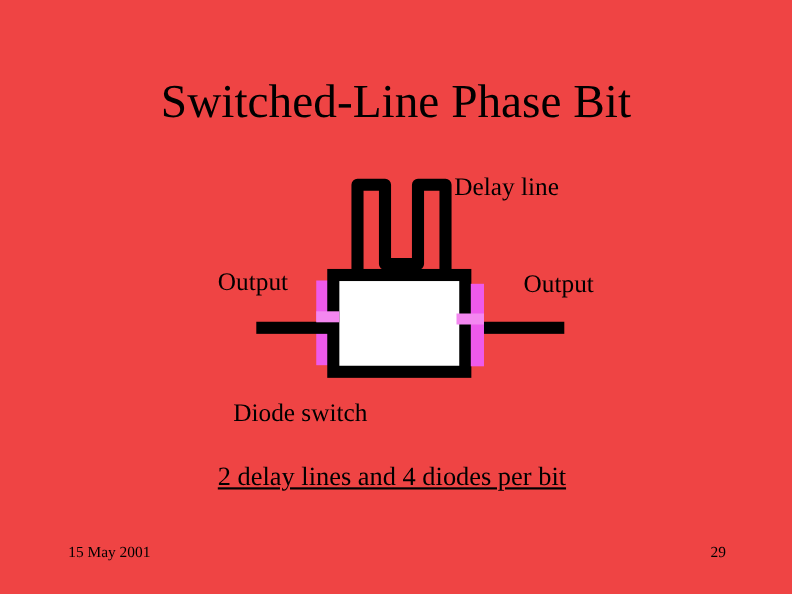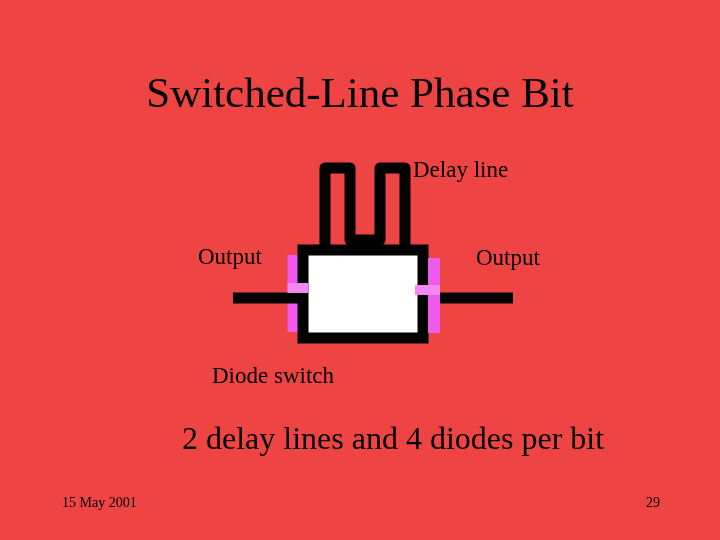--- a/index.html
+++ b/index.html
@@ -16,21 +16,21 @@
   #title {
     top: 71px; left: 0; width: 720px;
     font-size: 43px; text-align: center;
   }
   #diagram-svg { position: absolute; top: 0; left: 0; }
   .dlabel { font-size: 23px; }
   #delay-line-label  { top: 158px; left: 413px; }
   #input-label       { top: 245px; left: 198px; }
   #output-label      { top: 246px; left: 476px; }
   #diode-switch-label{ top: 364px; left: 212px; }
-  #caption { top: 422px; left: 182px; font-size: 32px; }
+  #caption { top: 422px; left: 198px; font-size: 24px; text-decoration: underline; }
   .footer { top: 496px; font-size: 14px; }
   #footer-date { left: 62px; }
   #footer-center { left: 0; width: 720px; text-align: center; }
   #footer-page { left: 646px; }
 </style>
 </head>
 <body>
 
 <div id="slide">
 

